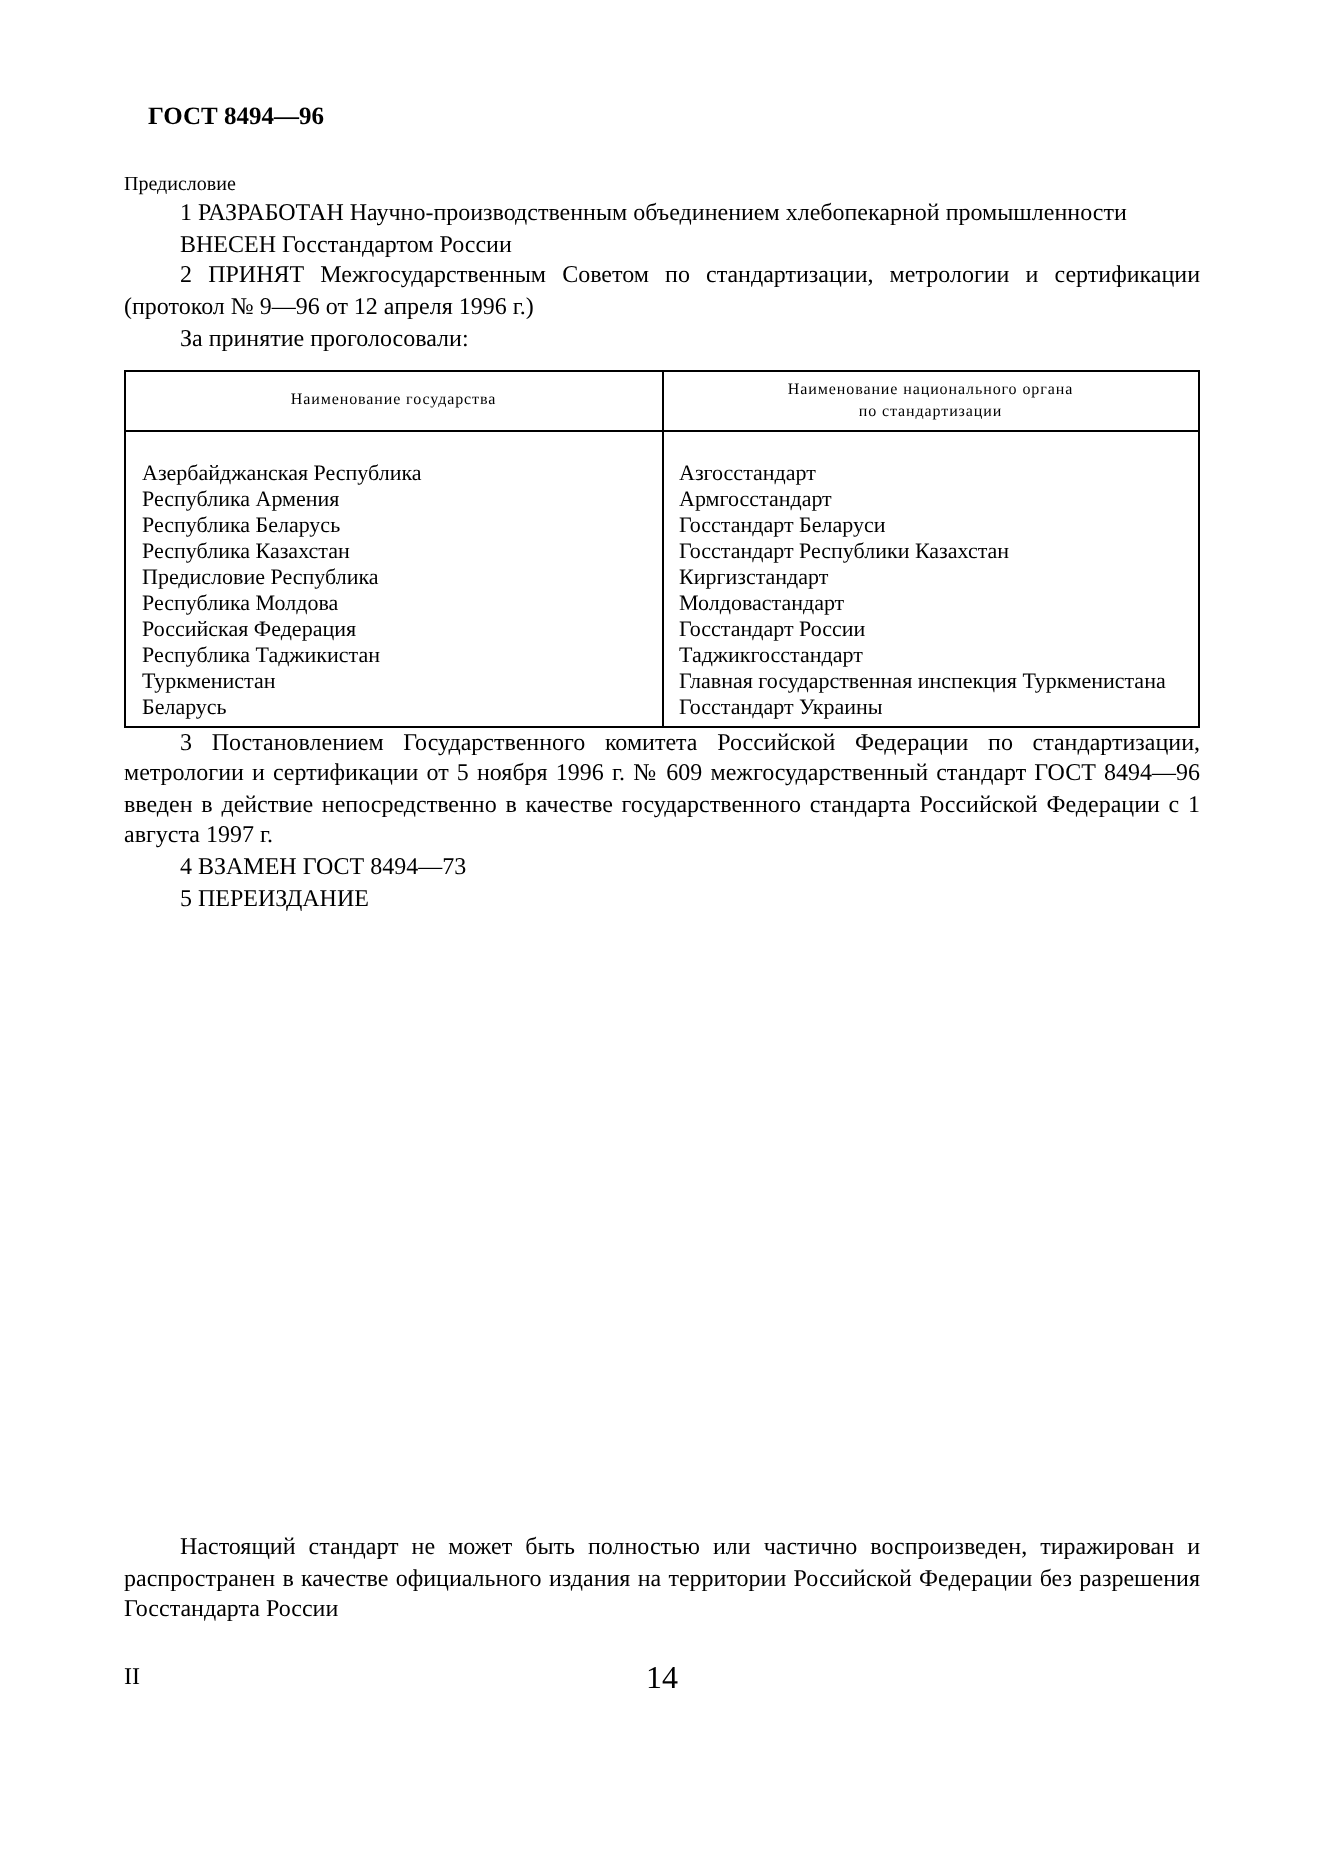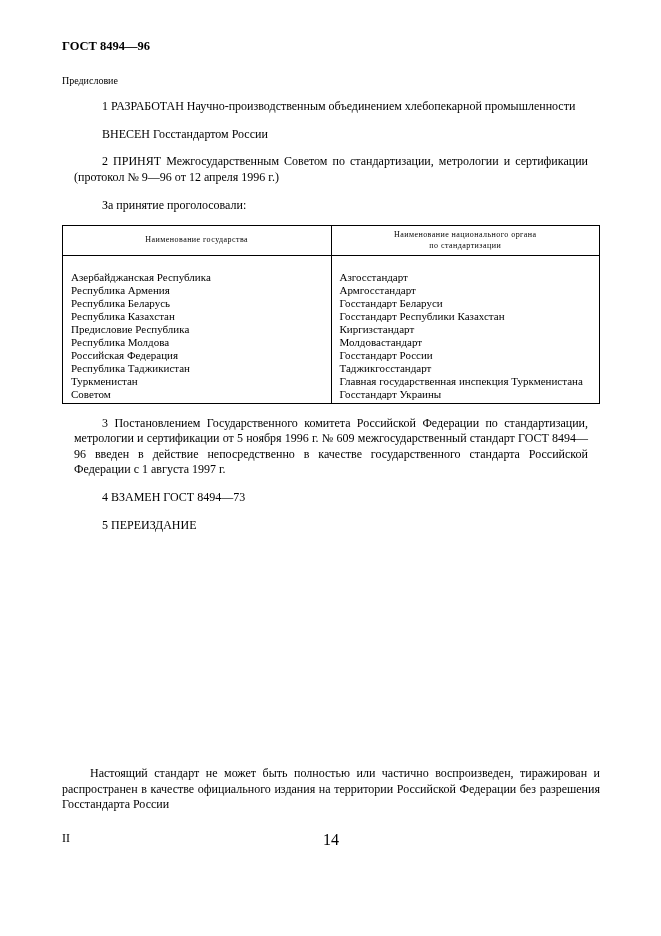--- a/index.html
+++ b/index.html
@@ -17,29 +17,29 @@
     position: absolute;
     left: 62px;
     top: 38px;
     width: 538px;
     font-size: 12px;
     line-height: 1.3;
   }
   .doc-code {
     font-weight: bold;
     font-size: 12.5px;
-    margin: 0;
+    margin: 12px;
   }
   .preface-title {
     text-align: left;
     margin: 20px 0 0 0;
     font-size: 10px;
   }
   p.para {
-    margin: 12px;
+    margin: 0;
     text-indent: 28px;
     text-align: justify;
   }
   .mt-lg { margin-top: 17px; }
   .mt-md { margin-top: 13px; }
   .mt-sm { margin-top: 10px; }
 
   table.votes-table {
     width: 100%;
     border-collapse: collapse;
@@ -152,21 +152,21 @@
       </tr>
       <tr>
         <td>Республика Таджикистан</td>
         <td>Таджикгосстандарт</td>
       </tr>
       <tr>
         <td>Туркменистан</td>
         <td>Главная государственная инспекция Туркменистана</td>
       </tr>
       <tr>
-        <td>Советом</td>
+        <td>Беларусь</td>
         <td>Госстандарт Украины</td>
       </tr>
     </tbody>
   </table>
 
   <p class="para mt-lg">3 Постановлением Государственного комитета Российской Федерации по стандартизации, метрологии и сертификации от 5 ноября 1996 г. № 609 межгосударственный стандарт ГОСТ 8494—96 введен в действие непосредственно в качестве государственного стандарта Российской Федерации с 1 августа 1997 г.</p>
 
   <p class="para mt-md">4 ВЗАМЕН ГОСТ 8494—73</p>
 
   <p class="para mt-md">5 ПЕРЕИЗДАНИЕ</p>

